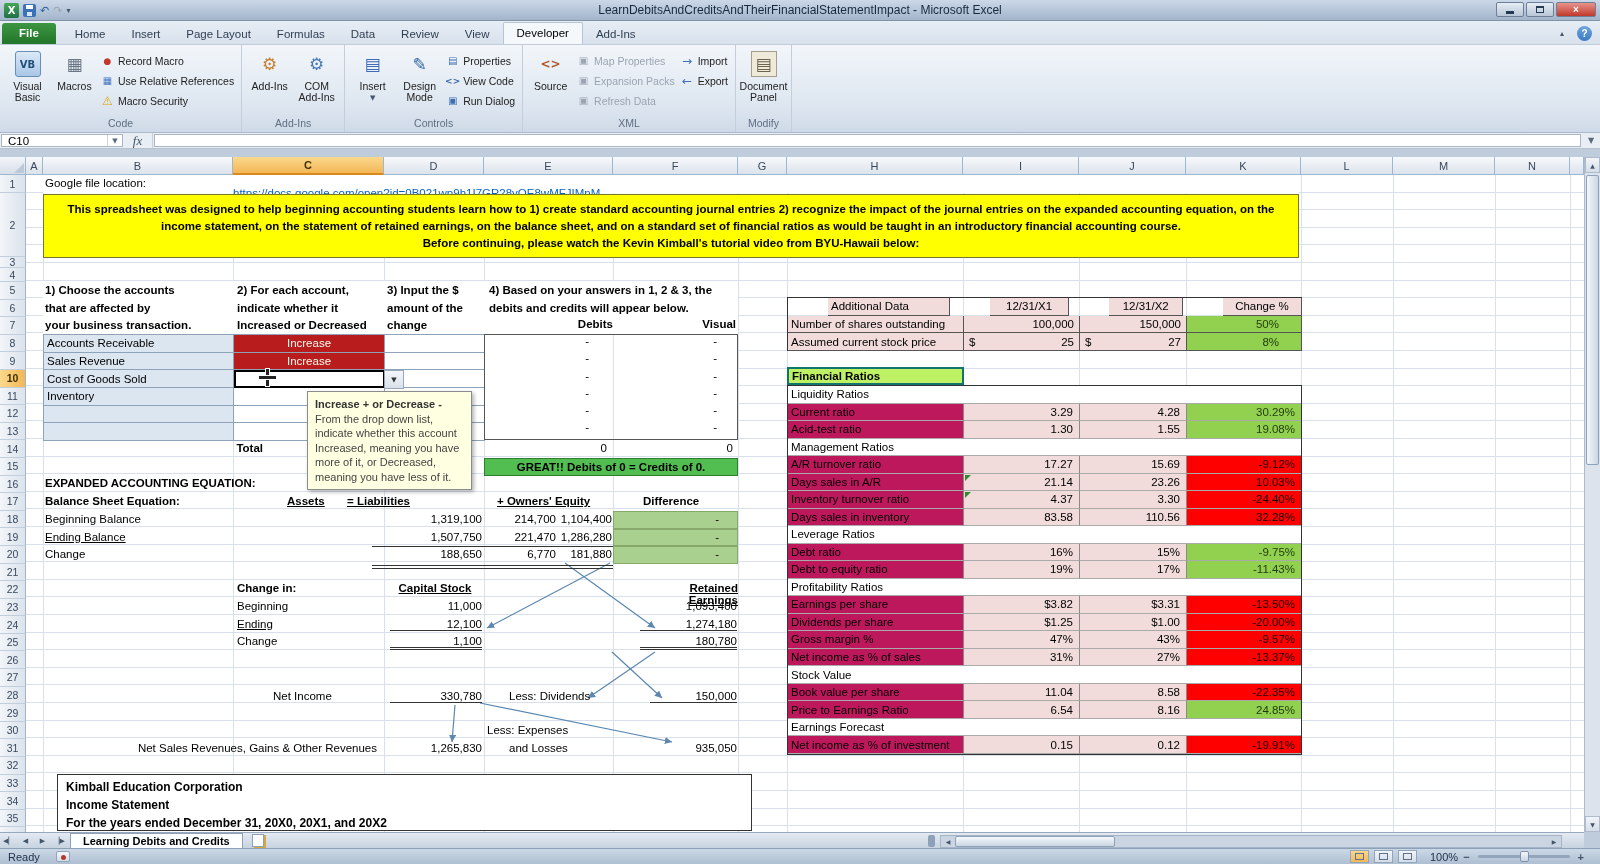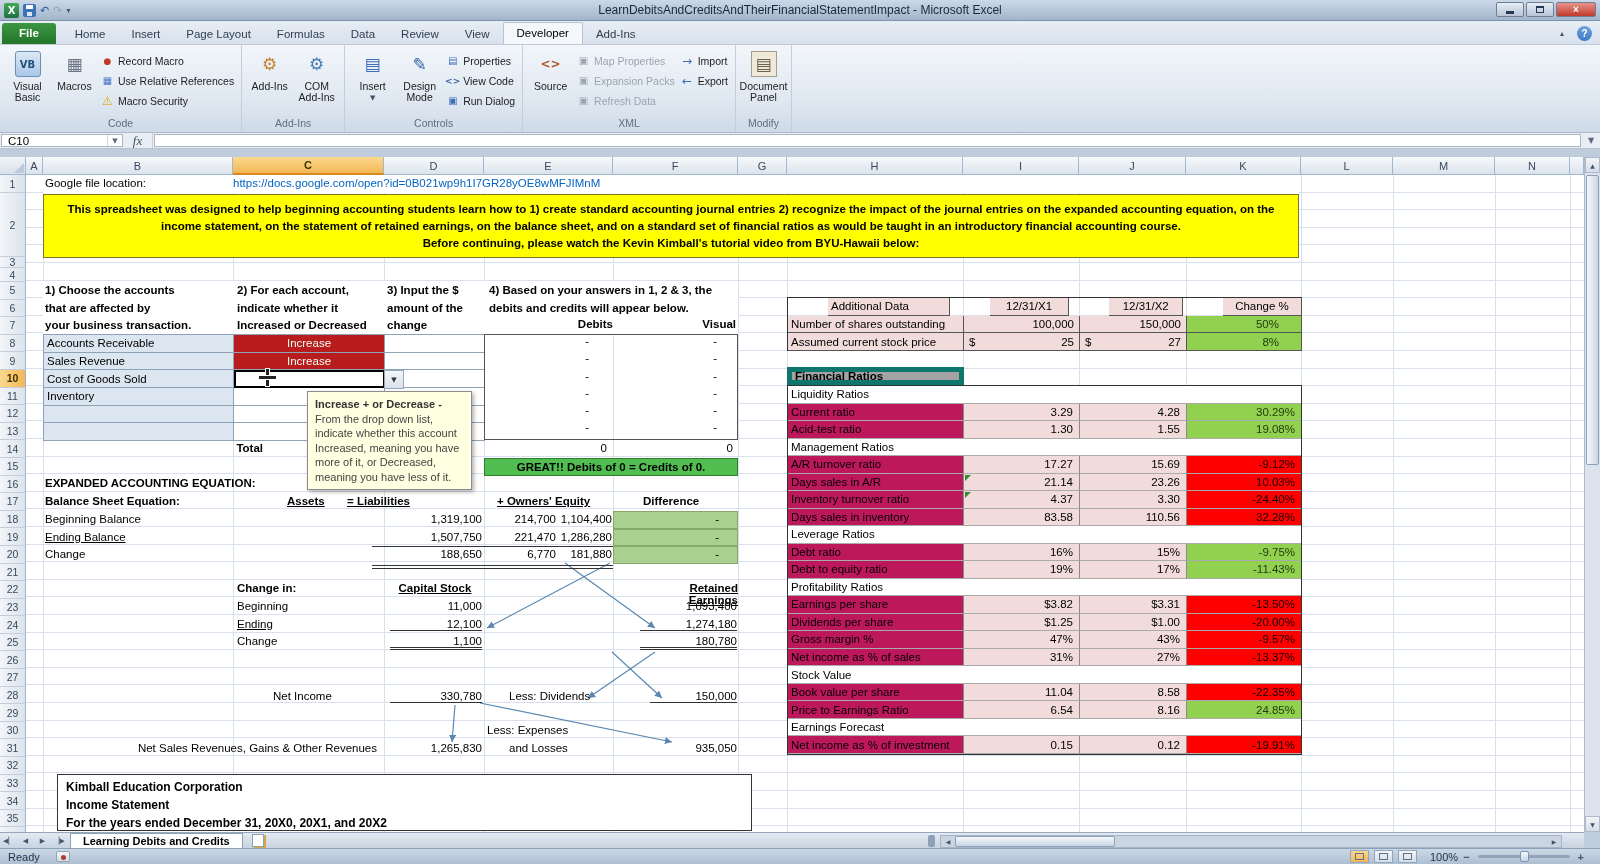--- a/index.html
+++ b/index.html
@@ -93,21 +93,21 @@
       linear-gradient(#D8E0EC,#D8E0EC),linear-gradient(#D8E0EC,#D8E0EC),linear-gradient(#D8E0EC,#D8E0EC),linear-gradient(#D8E0EC,#D8E0EC),
       linear-gradient(#D8E0EC,#D8E0EC),linear-gradient(#D8E0EC,#D8E0EC),
       repeating-linear-gradient(to bottom,transparent 0,transparent 16.6px,#D8E0EC 16.6px,#D8E0EC 17.6px);
     background-size:1px 100%,1px 100%,1px 100%,1px 100%,1px 100%,1px 100%,1px 100%,1px 100%,1px 100%,1px 100%,1px 100%,1px 100%,1px 100%,1px 100%,100% 100%;
     background-position:17px 0,207px 0,358px 0,458px 0,587px 0,712px 0,761px 0,937px 0,1053px 0,1160px 0,1275px 0,1367px 0,1469px 0,1544px 0,0 0;
     background-repeat:no-repeat;}
 
   
   .p-row1{left:43px;top:175px;width:1256px;height:18px;background:#fff;z-index:4;}
   .row1-label{position:absolute;left:2px;top:2px;}
-  .row1-link{position:absolute;left:190px;top:2px;color:#0563C1;cursor:pointer;}
+  .row1-link{position:absolute;left:190px;top:12px;color:#0563C1;cursor:pointer;}
   .p-banner{left:43px;top:194px;width:1256px;height:64px;background:#FFFF00;border:1px solid #77772A;text-align:center;font-weight:bold;line-height:17px;padding-top:6px;white-space:pre-line;z-index:4;}
   .p-instr{left:43px;top:281px;width:695px;height:53px;background:#fff;font-weight:bold;z-index:4;}
   .step{position:absolute;top:1px;white-space:pre-line;line-height:17.5px;}
   .step1{left:2px;width:200px}.step2{left:194px;width:170px}.step3{left:344px;width:120px}.step4{left:446px;width:255px}
   .lbl-debits{position:absolute;left:441px;top:37px;width:129px;text-align:right;}
   .lbl-credits{position:absolute;left:570px;top:37px;width:123px;text-align:right;}
 
   .p-accounts{left:43px;top:334px;width:695px;height:107px;z-index:5;}
   .acct-rows{position:absolute;left:0;top:0;border-top:1px solid #8FA3B8;border-left:1px solid #8FA3B8;}
   .acct-row{display:flex;height:17.66px;}
@@ -170,21 +170,21 @@
   .add-cell{border-right:1px solid #555;border-bottom:1px solid #555;background:#F2DCDB;display:flex;align-items:center;overflow:hidden;}
   .aw1{width:176px;padding-left:3px;}
   .aw2{width:116px;}.aw3{width:107px;}.aw4{width:115px;}
   .hdr{font-weight:normal;margin-left:40px;}
   .cen{justify-content:center;}
   .money{justify-content:space-between;padding:0 5px;}
   .rt{justify-content:flex-end;padding-right:22px;}
   .green{background:#92D050 !important;color:#1F3A0C;}
   .red{background:#FF0000 !important;color:#140000;}
 
-  .p-ratios-title{left:787px;top:367px;width:177px;height:18px;background:#a3a3a3;border:5px solid #0f766e;font-weight:bold;display:flex;align-items:center;padding-left:3px;z-index:4;position:absolute;}
+  .p-ratios-title{left:787px;top:367px;width:177px;height:18px;background:#bef264;border:2px solid #0f766e;font-weight:bold;display:flex;align-items:center;padding-left:3px;z-index:4;position:absolute;}
   .p-ratios{left:787px;top:385px;width:515px;border:1px solid #333;background:#fff;z-index:4;position:absolute;}
   .ratio-row{display:flex;height:17.52px;}
   .rcell{border-right:1px solid #8a8a8a;border-bottom:1px solid #aaa;display:flex;align-items:center;overflow:hidden;}
   .rlabel{width:176px;background:#be185d;padding-left:3px;}
   .rv1{width:116px;background:#F2DCDB;justify-content:flex-end;padding-right:6px;position:relative;}
   .rv2{width:107px;background:#F2DCDB;justify-content:flex-end;padding-right:6px;}
   .rchg{width:114px;justify-content:flex-end;padding-right:6px;border-right:none;}
   .ratio-row.section .rlabel{width:100%;background:#fff;border-right:none;}
   .rv1.tri::before{content:"";position:absolute;left:1px;top:1px;border-top:6px solid #2E8B2E;border-right:6px solid transparent;}
 

